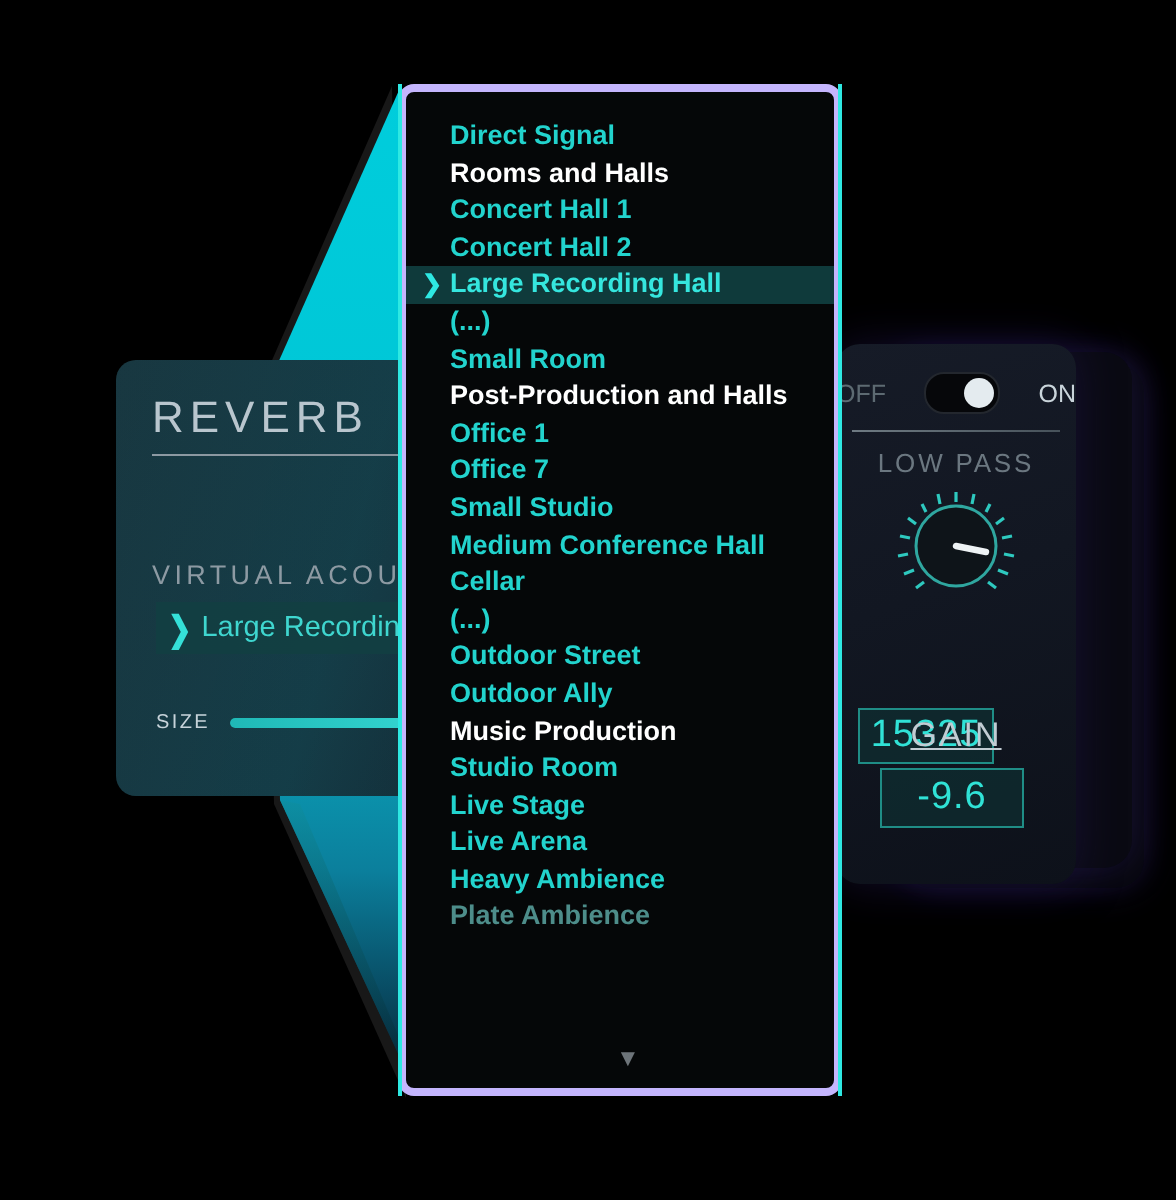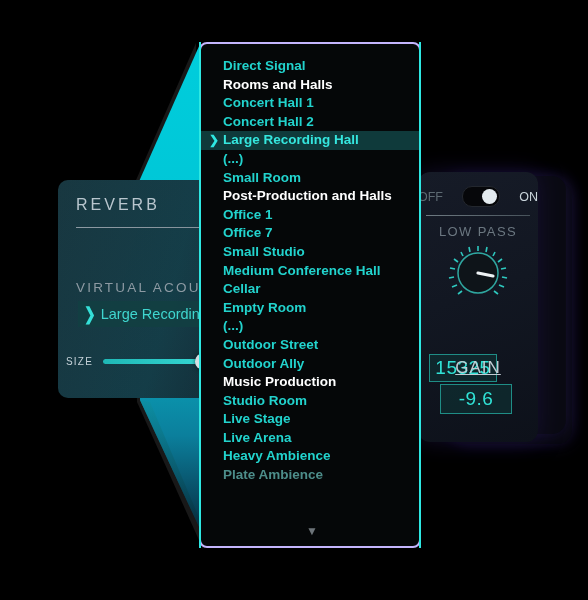--- a/index.html
+++ b/index.html
@@ -21,35 +21,35 @@
 
   
   .device{position:absolute;left:58px;top:180px;width:462px;height:218px;
           border-radius:10px;overflow:hidden;}
   .device-bg{position:absolute;inset:0;
         background:linear-gradient(118deg,#1b2730 0%,#18242e 34%,#131b26 60%,#10141f 100%);}
   .device-sheen{position:absolute;left:0;top:0;width:260px;height:218px;
         background:linear-gradient(105deg, rgba(0,200,210,.10) 0%, rgba(0,190,205,.16) 45%, rgba(0,0,0,0) 100%);}
 
   .reverb-title{position:absolute;left:18px;top:16px;color:#b9c6ce;
-        font-size:16px;letter-spacing:3px;font-weight:400;}
+        font-size:22px;letter-spacing:3px;font-weight:400;}
   .title-rule{position:absolute;left:18px;top:47px;width:380px;height:1px;
         background:linear-gradient(90deg,#8d9aa3 0%,#7d8a93 70%,#5d6a72 100%);}
 
   .va-label{position:absolute;left:18px;top:100px;color:#8d9aa3;font-size:13.5px;
         letter-spacing:2.2px;}
 
   .preset-box{position:absolute;left:20px;top:121px;width:172px;height:26px;
         background:rgba(18,64,66,.85);display:flex;align-items:center;
         padding-left:6px;box-sizing:border-box;}
   .preset-arrow{color:#35e0d8;font-size:14px;font-weight:bold;margin-right:5px;
         transform:scaleY(1.25);}
   .preset-text{color:#3fd6cf;font-size:14.5px;white-space:nowrap;}
 
-  .size-row{position:absolute;left:8px;top:176px;display:flex;align-items:center;}
+  .size-row{position:absolute;left:20px;top:176px;display:flex;align-items:center;}
   .size-label{color:#c6d2d9;font-size:10px;letter-spacing:1.2px;margin-right:10px;}
   .size-track{position:relative;width:122px;height:5px;border-radius:3px;
         background:#0d1319;}
   .size-fill{position:absolute;left:0;top:0;height:5px;border-radius:3px;width:100px;
         background:linear-gradient(90deg,#1fb8b6,#35d6d2);}
   .size-knob{position:absolute;left:92px;top:-6px;width:17px;height:17px;border-radius:50%;
         background:#d4dde2;box-shadow:0 0 4px rgba(0,0,0,.6);}
 
   
   .rpanel{position:absolute;left:418px;top:172px;width:120px;height:270px;
@@ -78,21 +78,21 @@
   
   .hp-label{position:absolute;left:340px;top:230px;color:#4f5b63;font-size:13px;letter-spacing:1.3px;}
   .hp-val{position:absolute;left:337px;top:292px;width:54px;height:25px;box-sizing:border-box;
         border:1px solid #17423f;background:rgba(10,40,40,.35);color:#2ea79f;
         display:flex;align-items:center;justify-content:center;font-size:18px;}
   .big-val{position:absolute;left:240px;top:352px;width:52px;height:24px;
         color:#2b9a93;display:flex;align-items:center;justify-content:center;font-size:19px;}
 
   
   .menu{position:absolute;left:199px;top:42px;width:222px;height:506px;
-        background:#050708;border:2px solid #c4b5fd;border-radius:8px;
+        background:#050708;border:4px solid #c4b5fd;border-radius:8px;
         box-sizing:border-box;overflow:hidden;padding-top:13px;}
   .mi{height:18.6px;line-height:18.6px;padding-left:22px;font-size:13.5px;
       white-space:nowrap;position:relative;color:#22d3cd;font-weight:bold;}
   .mi.group{color:#ffffff;font-weight:bold;}
   .mi.dim{color:#4d8d8a;}
   .mi.sel{background:#0f3a3b;color:#35e6de;}
   .mi .caret{position:absolute;left:8px;top:0;color:#2ee8e2;font-size:12px;font-weight:bold;}
   .menu-arrow{position:absolute;left:0;bottom:8px;width:222px;text-align:center;
         color:#6d7479;font-size:12px;}
 
@@ -259,21 +259,20 @@
       <div class="mi"><span>Concert Hall 2</span></div>
       <div class="mi sel"><span class="caret">❯</span><span>Large Recording Hall</span></div>
       <div class="mi"><span>(...)</span></div>
       <div class="mi"><span>Small Room</span></div>
       <div class="mi group"><span>Post-Production and Halls</span></div>
       <div class="mi"><span>Office 1</span></div>
       <div class="mi"><span>Office 7</span></div>
       <div class="mi"><span>Small Studio</span></div>
       <div class="mi"><span>Medium Conference Hall</span></div>
       <div class="mi"><span>Cellar</span></div>
-      <div class="mi"><span>Empty Room</span></div>
       <div class="mi"><span>(...)</span></div>
       <div class="mi"><span>Outdoor Street</span></div>
       <div class="mi"><span>Outdoor Ally</span></div>
       <div class="mi group"><span>Music Production</span></div>
       <div class="mi"><span>Studio Room</span></div>
       <div class="mi"><span>Live Stage</span></div>
       <div class="mi"><span>Live Arena</span></div>
       <div class="mi"><span>Heavy Ambience</span></div>
       <div class="mi dim"><span>Plate Ambience</span></div>
       <div class="menu-arrow">▼</div>

